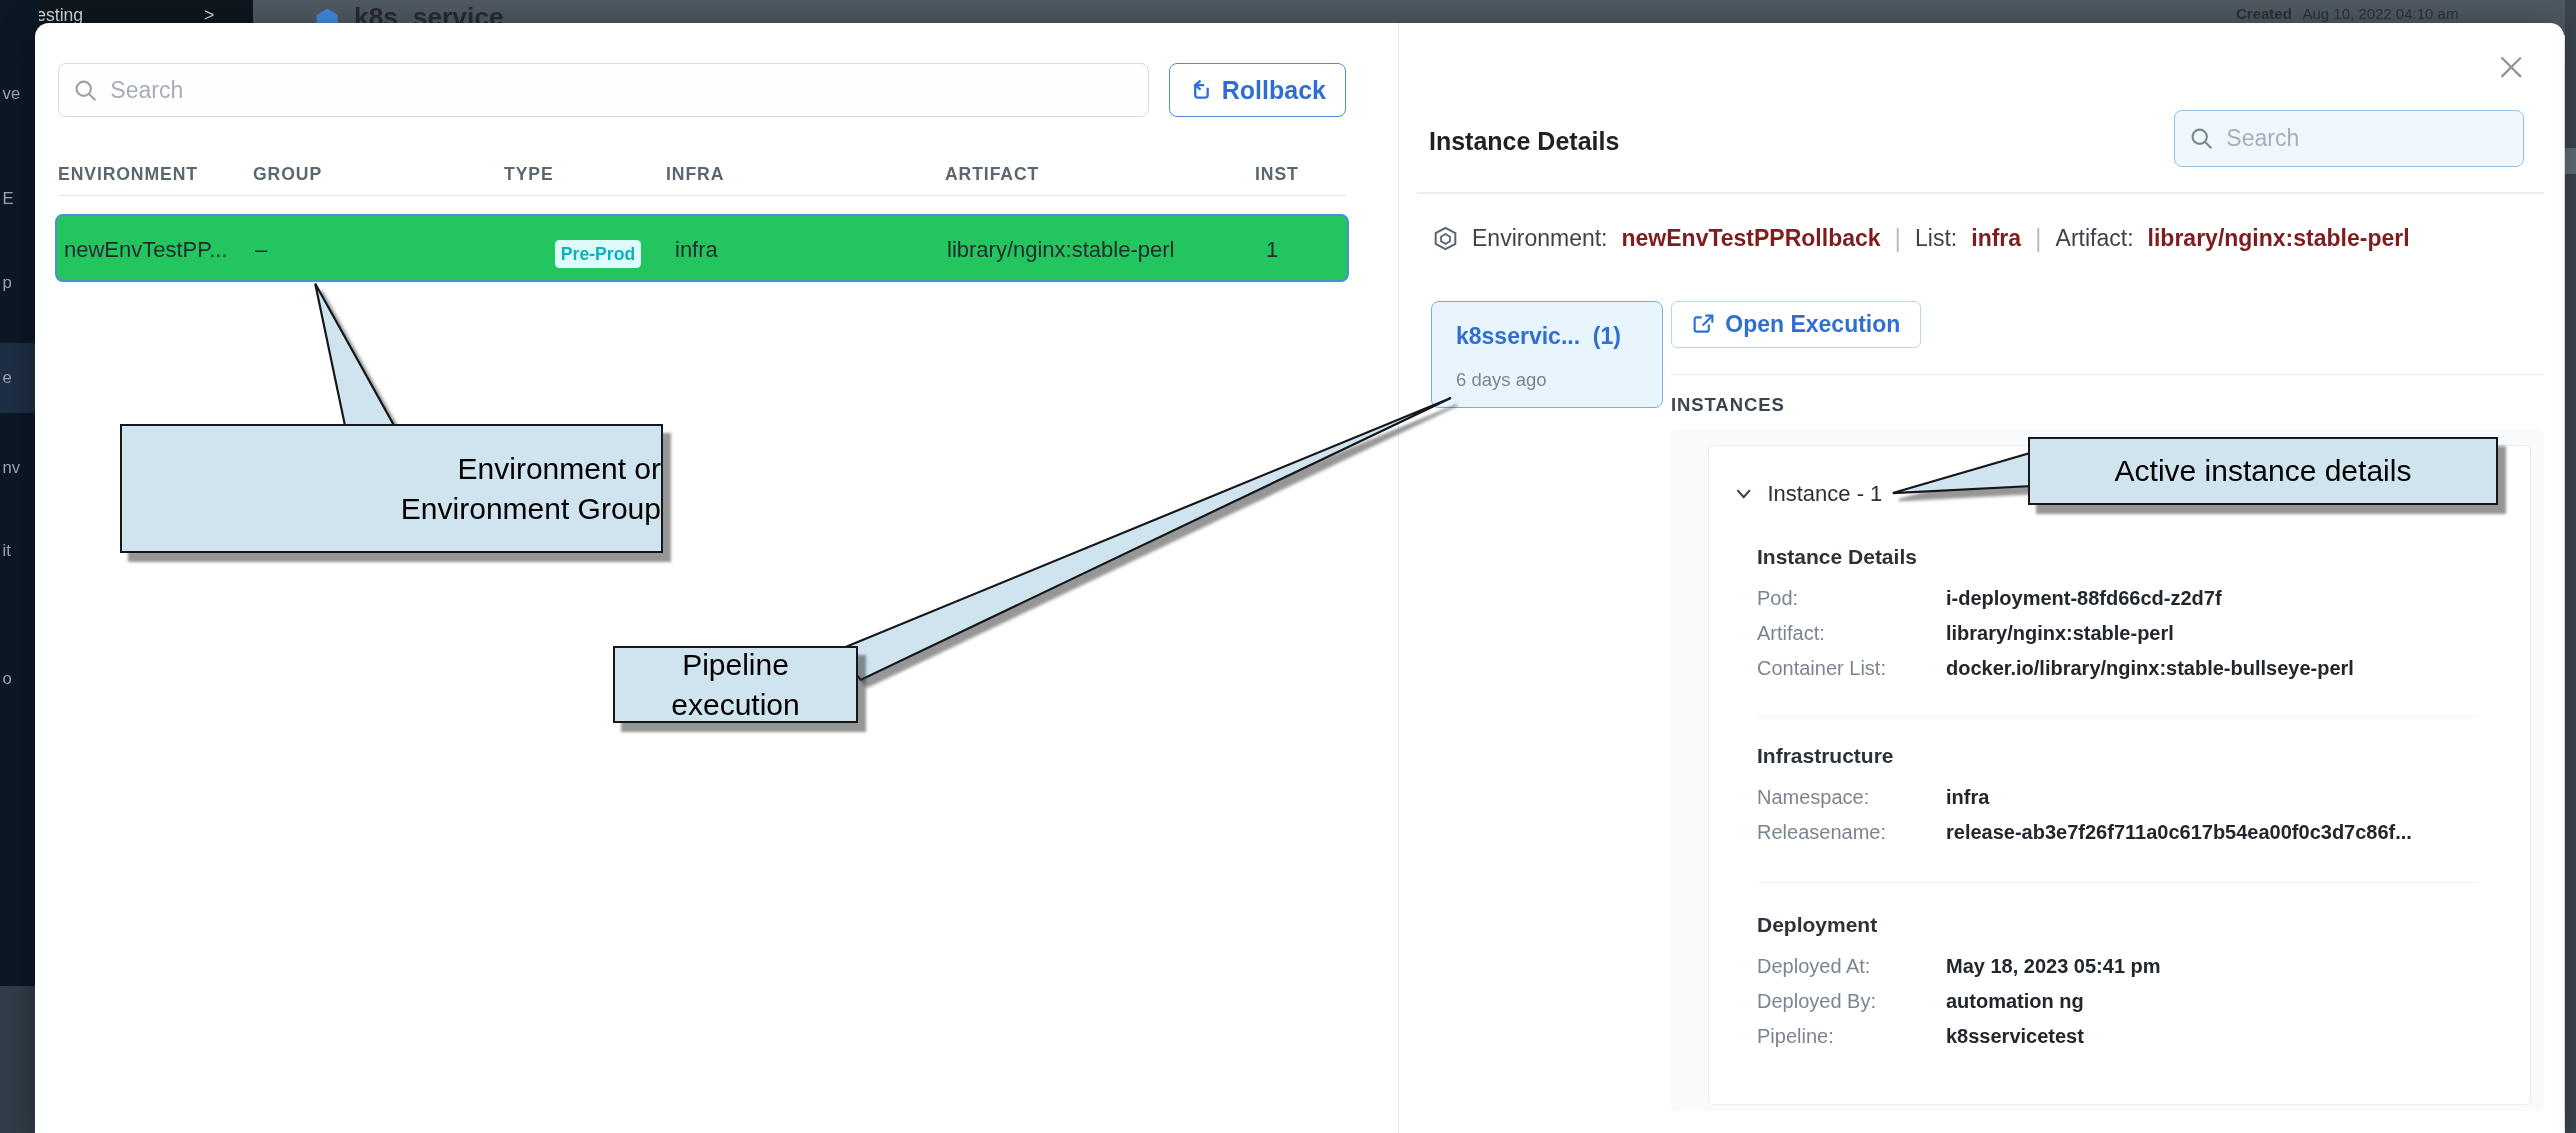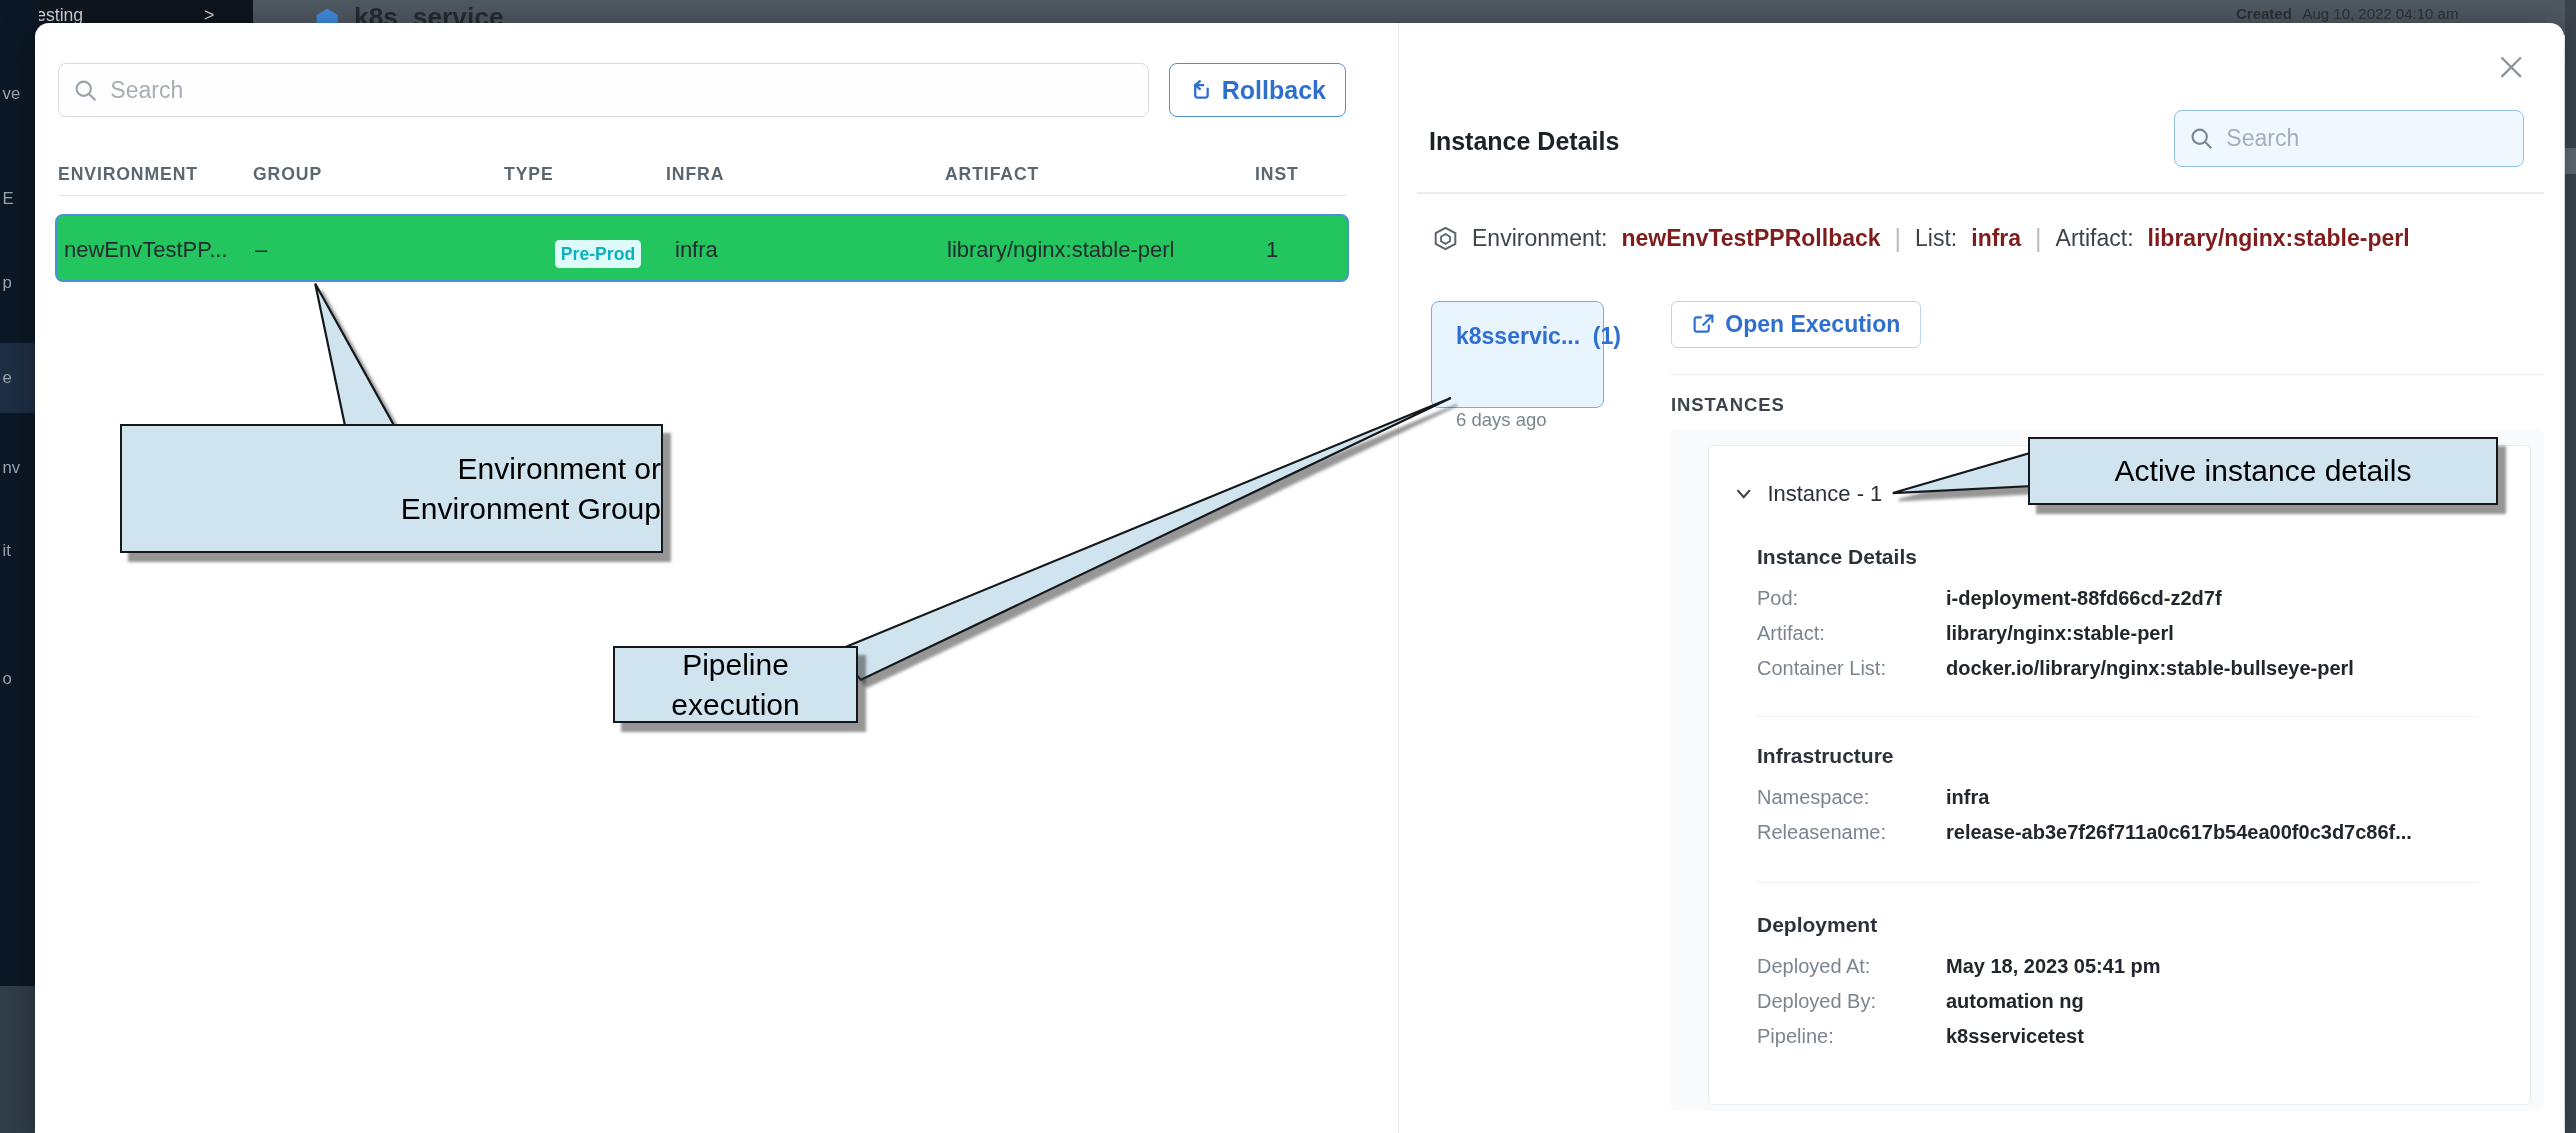--- a/index.html
+++ b/index.html
@@ -50,24 +50,24 @@
   
   .rp-title { position:absolute; left:1429px; top:127px; font-size:25px; font-weight:bold; color:#1c2228; }
   .close-x { position:absolute; left:2494px; top:50px; width:35px; height:35px; cursor:pointer;
              display:flex; align-items:center; justify-content:center; }
   .rp-search { left:2174px; top:110px; width:350px; height:57px; background:#eef8fe; border:1.8px solid #93c2e9; }
   .rp-divider { position:absolute; left:1417px; top:192px; width:1127px; height:1.8px; background:#ececee; }
   .summary { position:absolute; left:1433px; top:224px; display:flex; align-items:center; gap:14px;
              font-size:23px; color:#3c434b; white-space:nowrap; }
   .summary .val { font-weight:bold; color:#7f1d1d; }
   .summary .sep { color:#b6bdc4; font-size:25px; }
-  .exec-card { position:absolute; left:1431px; top:301px; width:173px; height:107px; background:#e9f5fe;
+  .exec-card { position:absolute; left:1431px; top:301px; width:232px; height:107px; background:#e9f5fe;
                border:1.8px solid #79acdf; border-radius:8px; cursor:pointer; }
   .exec-card .name { position:absolute; left:24px; top:21px; font-size:23px; font-weight:bold; color:#2e6fd0; }
-  .exec-card .time { position:absolute; left:24px; top:67px; font-size:18.5px; color:#7a8590;margin-top:40px; }
+  .exec-card .time { position:absolute; left:24px; top:67px; font-size:18.5px; color:#7a8590; }
   .open-exec { position:absolute; left:1671px; top:301px; width:250px; height:47px; background:#ffffff;
                border:1.8px solid #bcd4ee; border-radius:6.2px; display:flex; align-items:center;
                justify-content:center; gap:10.6px; cursor:pointer; }
   .open-exec span { color:#2e6fd0; font-size:23px; font-weight:bold; }
   .inst-divider { position:absolute; left:1671px; top:374px; width:873px; height:0.9px; background:#e8eaec; }
   .instances-label { position:absolute; left:1671px; top:394px; font-size:18.5px; font-weight:bold;
                      color:#3c454e; letter-spacing:0.9px; }
   .inst-wash { position:absolute; left:1671px; top:429px; width:873px; height:682px; background:#f8fafc; border-radius:5.3px; }
   .inst-card { position:absolute; left:1708px; top:445px; width:823px; height:660px; background:#ffffff;
                border:0.9px solid #e9edf0; border-radius:5.3px; }

